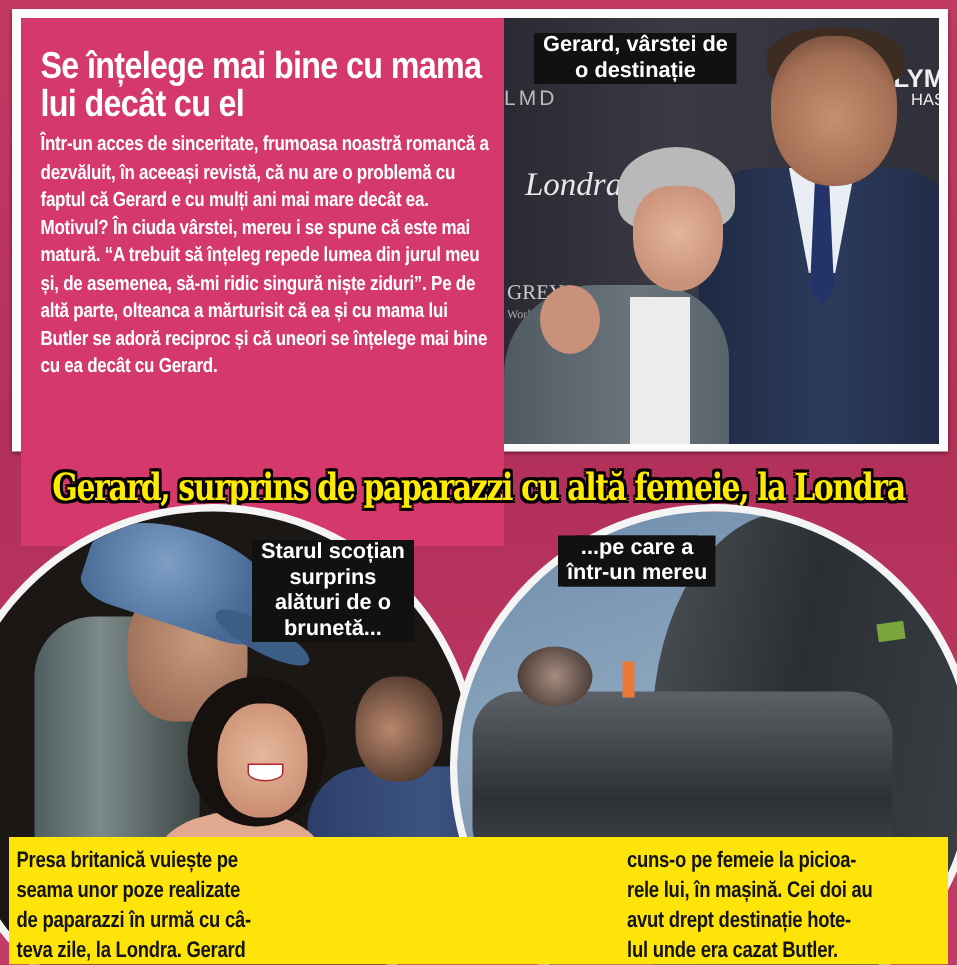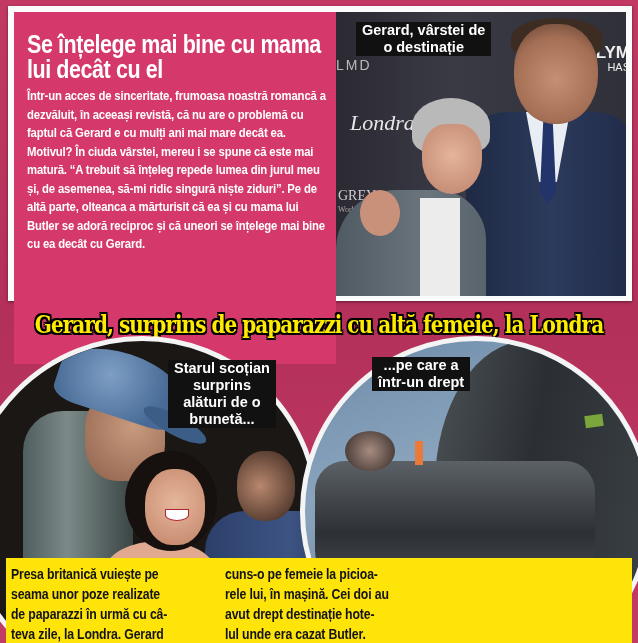--- a/index.html
+++ b/index.html
@@ -93,21 +93,21 @@
     .cr-badge { position: absolute; left: 280px; top: 74px; width: 18px; height: 12px; background: #7aa63d; transform: rotate(-8deg); }
     .cr-orange { position: absolute; left: 110px; top: 100px; width: 8px; height: 24px; background: #e87a3a; }
 
     .caption-c1 { left: 168px; top: 360px; }
     .caption-c2 { left: 372px; top: 357px; }
 
     
     .bottom-box {
       position: absolute; left: 6px; top: 558px; width: 626px; height: 85px; background: #ffe40a;
     }
-    .bottom-cols { display: flex; gap: 0; padding: 6px 0 0 5px; }
+    .bottom-cols { display: flex; gap: 0; padding: 6px 0 0 5px; justify-content: space-between; }
     .bcol {
       width: 214px; color: #141414; font-family: "Liberation Sans", sans-serif; font-weight: bold;
       font-size: 15px; line-height: 20px; letter-spacing: -0.2px; white-space: pre-line;
     }
     .bcol-inner { transform: scaleX(0.82); transform-origin: left top; width: 250px; }
   </style>
 </head>
 <body>
 
 <div class="page">
@@ -179,21 +179,21 @@
 
   <div class="caption caption-c1">
     <span class="cap-line">Starul scoțian</span>
     <span class="cap-line">surprins</span>
     <span class="cap-line">alături de o</span>
     <span class="cap-line">brunetă...</span>
   </div>
 
   <div class="caption caption-c2">
     <span class="cap-line">...pe care a</span>
-    <span class="cap-line">într-un drept</span>
+    <span class="cap-line">într-un mereu</span>
   </div>
 
   <div class="bottom-box">
     <div class="bottom-cols">
       <div class="bcol"><div class="bcol-inner">Presa britanică vuiește pe
 seama unor poze realizate
 de paparazzi în urmă cu câ-
 teva zile, la Londra. Gerard</div></div>
       <div class="bcol"><div class="bcol-inner">cuns-o pe femeie la picioa-
 rele lui, în mașină. Cei doi au

